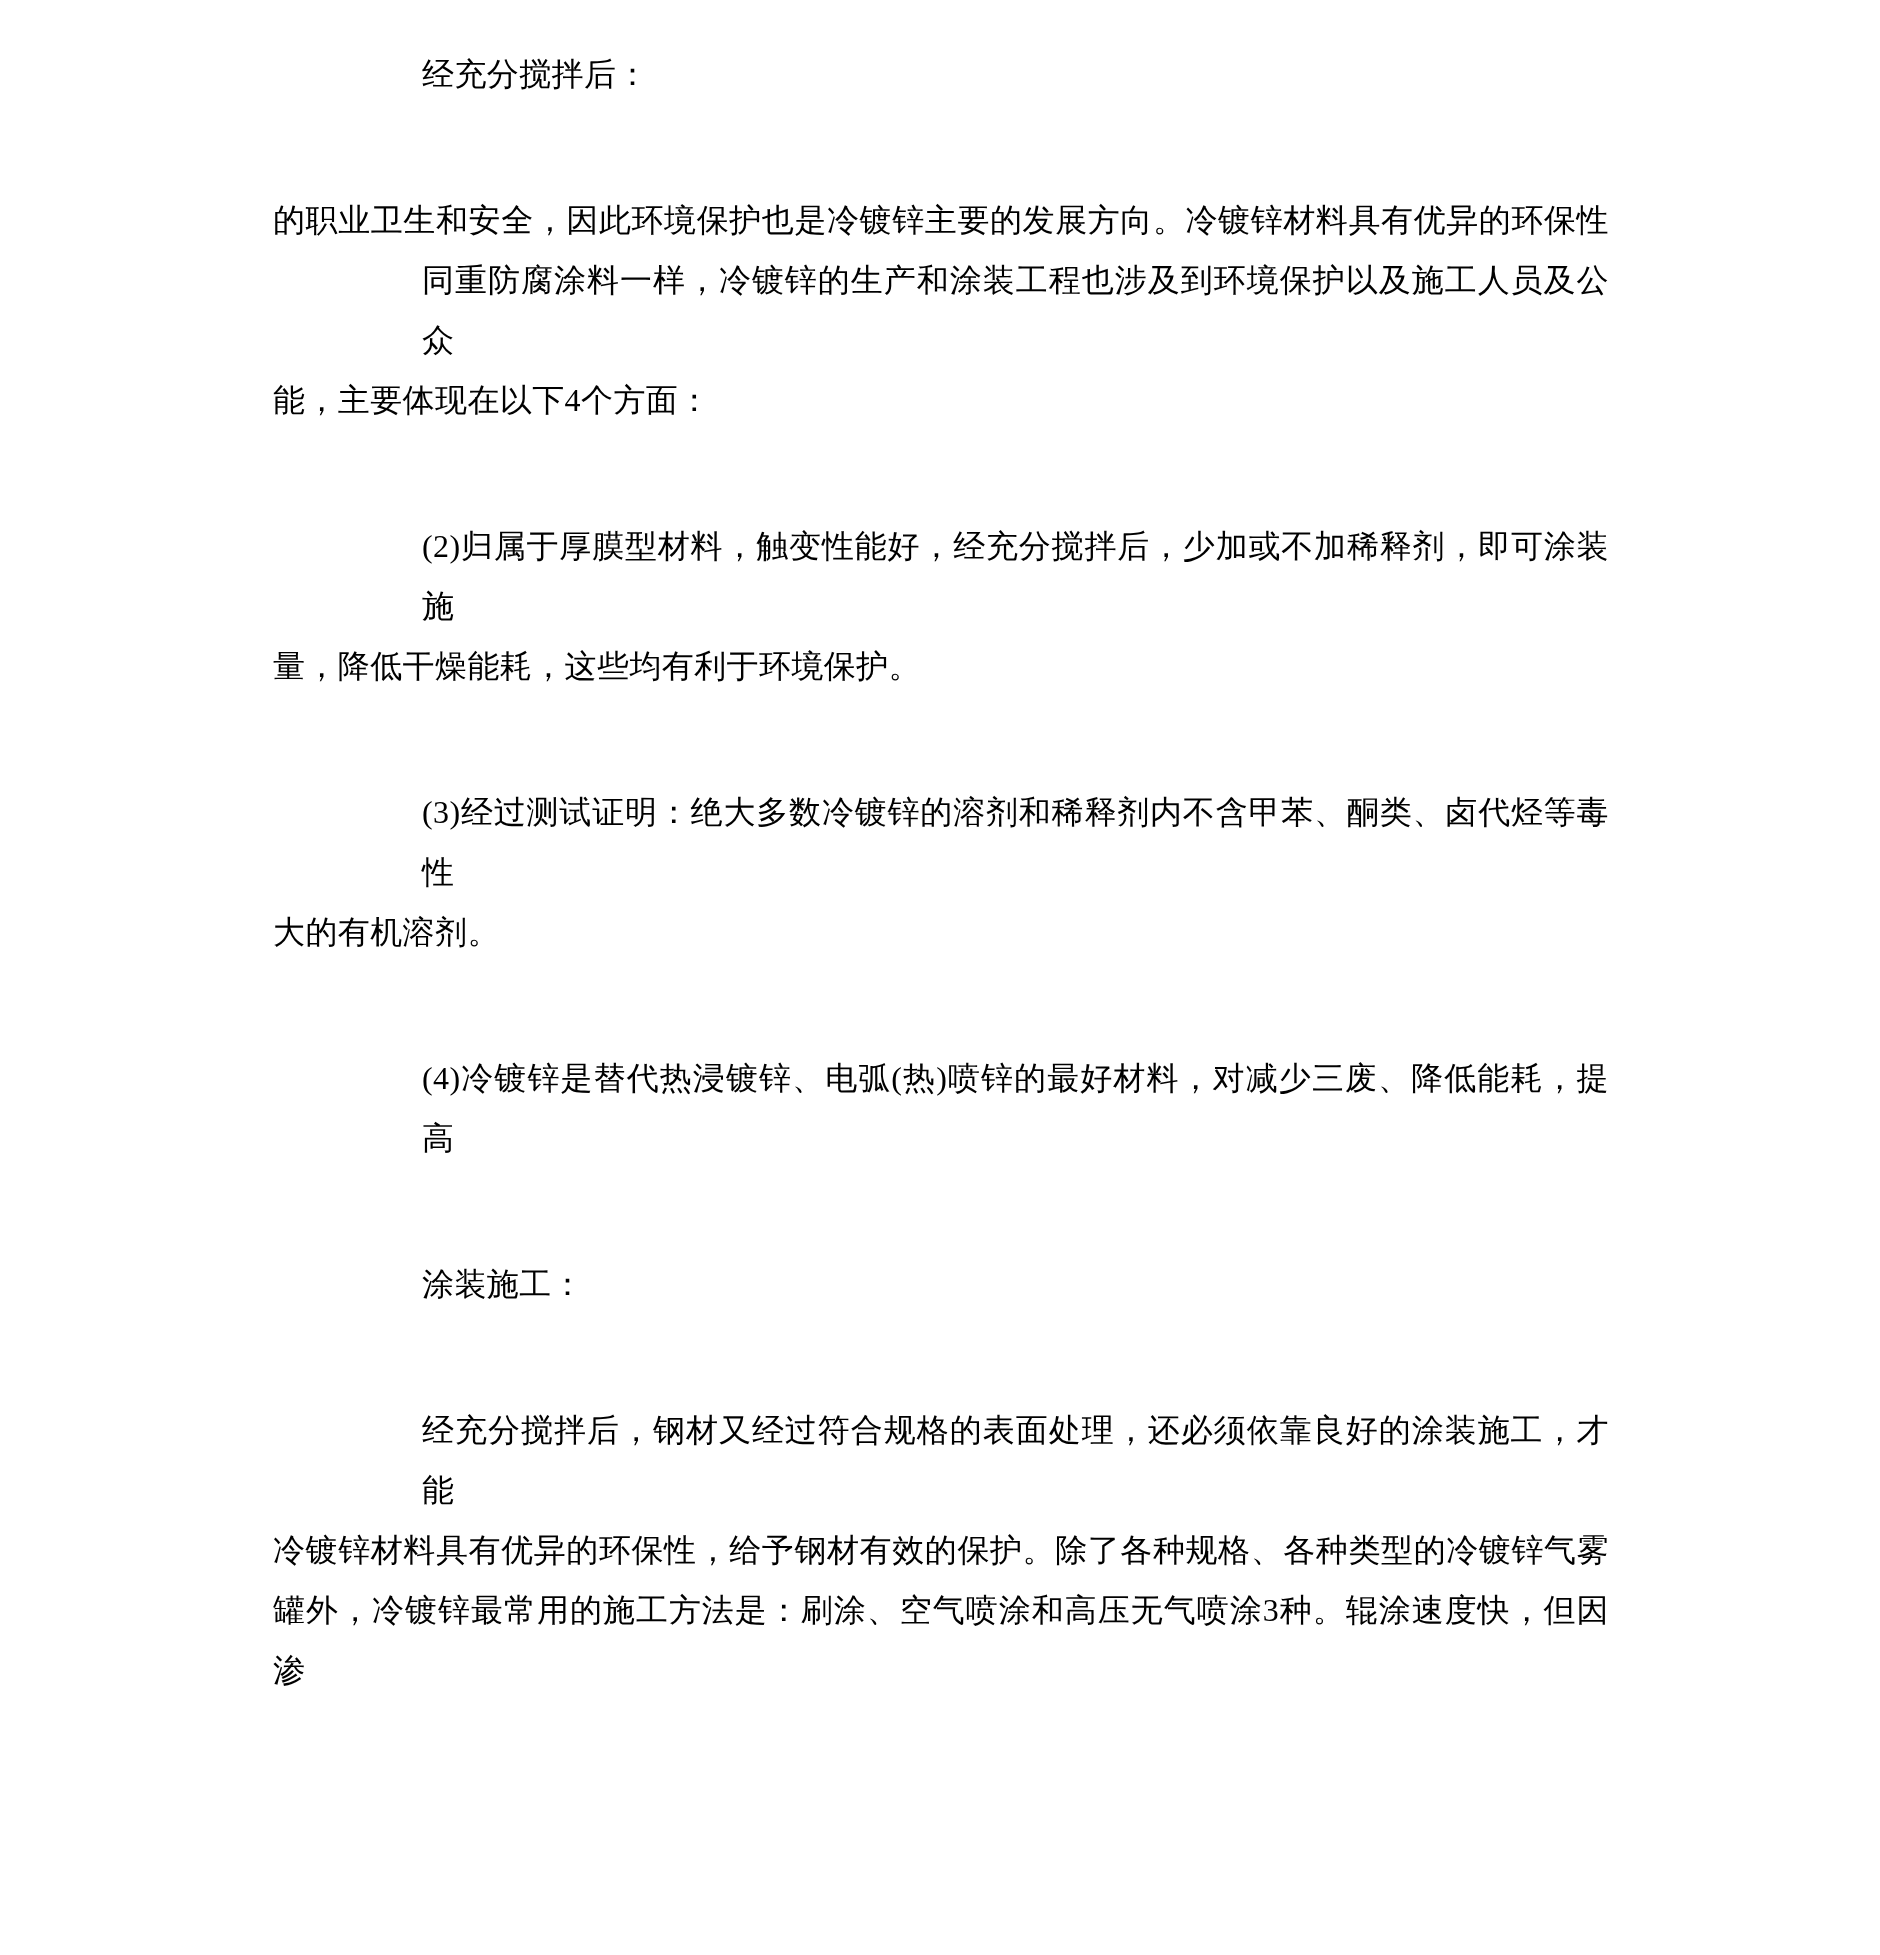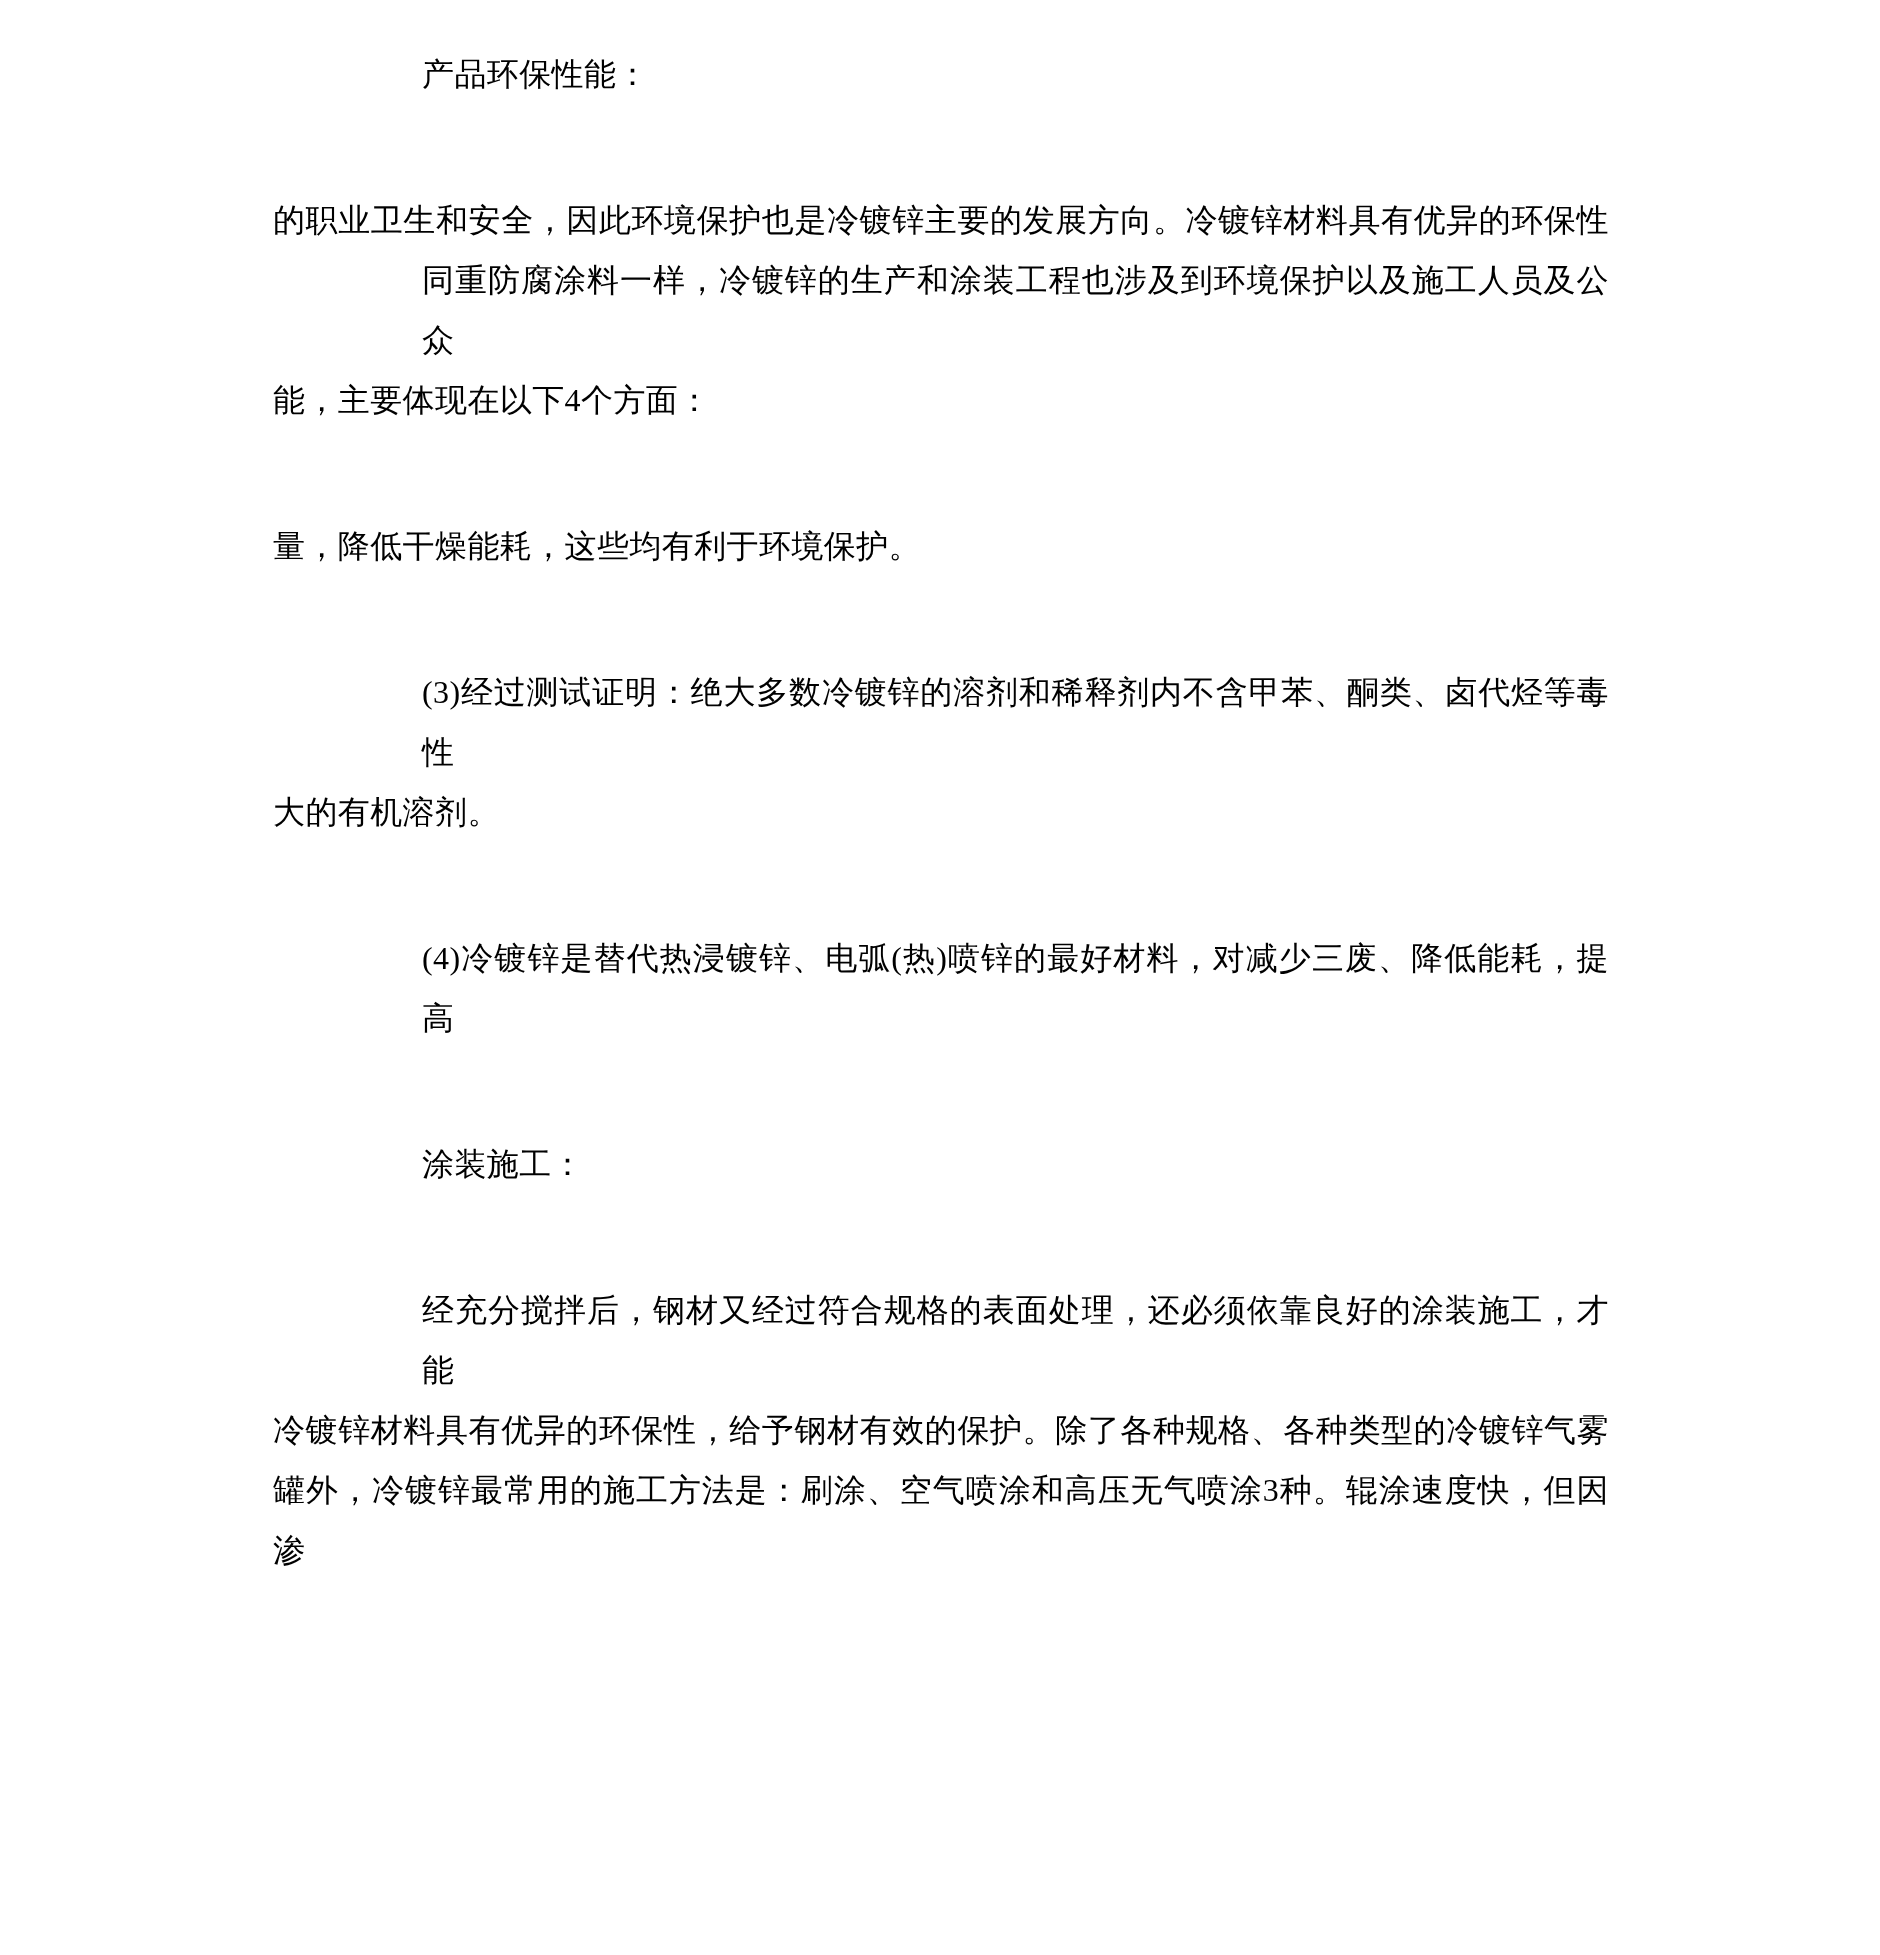--- a/index.html
+++ b/index.html
@@ -39,31 +39,32 @@
   .line.first {
     padding-left: 149px;
   }
 </style>
 </head>
 <body>
 
 <div class="page">
 
   <div class="para">
-    <span class="line first">产品环保性能：</span>
+    <span class="line first">经充分搅拌后：</span>
   </div>
 
   <div class="para">
     <span class="line just">的职业卫生和安全，因此环境保护也是冷镀锌主要的发展方向。冷镀锌材料具有优异的环保性</span>
     <span class="line first just">同重防腐涂料一样，冷镀锌的生产和涂装工程也涉及到环境保护以及施工人员及公众</span>
     <span class="line">能，主要体现在以下4个方面：</span>
   </div>
 
 
   <div class="para">
+    <span class="line first just">(2)归属于厚膜型材料，触变性能好，经充分搅拌后，少加或不加稀释剂，即可涂装施</span>
     <span class="line">量，降低干燥能耗，这些均有利于环境保护。</span>
   </div>
 
   <div class="para">
     <span class="line first just">(3)经过测试证明：绝大多数冷镀锌的溶剂和稀释剂内不含甲苯、酮类、卤代烃等毒性</span>
     <span class="line">大的有机溶剂。</span>
   </div>
 
   <div class="para">
     <span class="line first just">(4)冷镀锌是替代热浸镀锌、电弧(热)喷锌的最好材料，对减少三废、降低能耗，提高</span>

